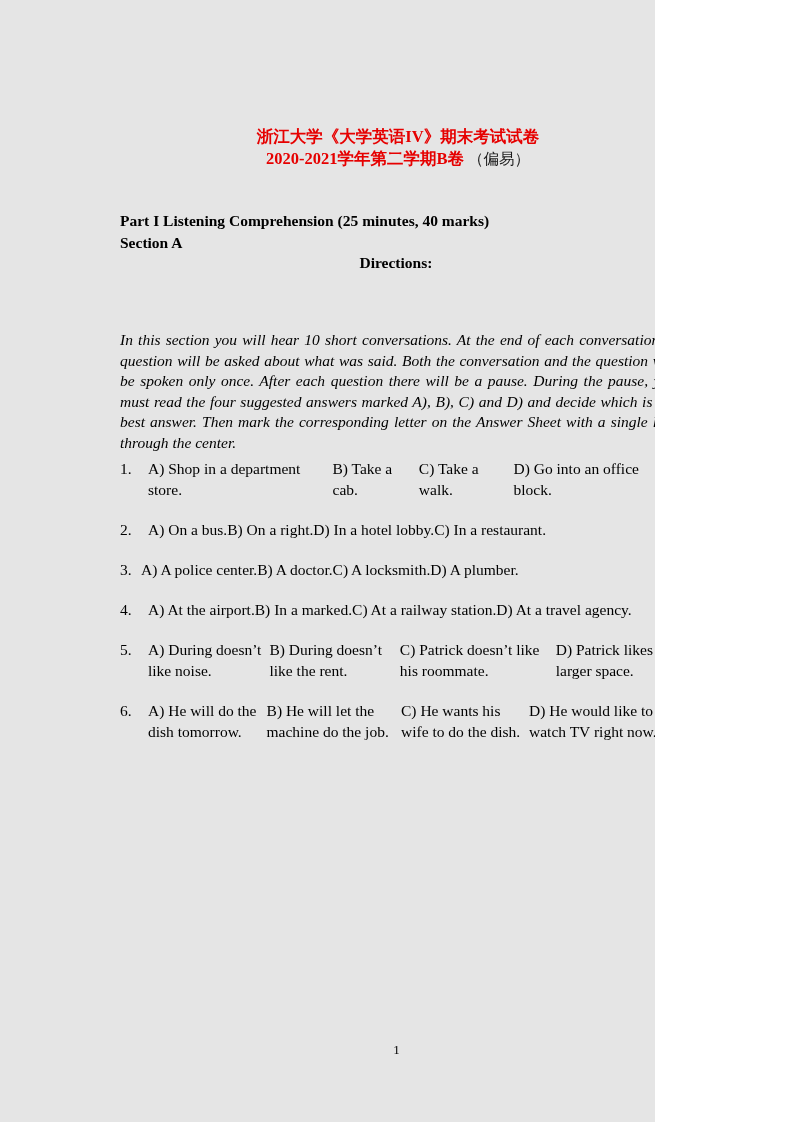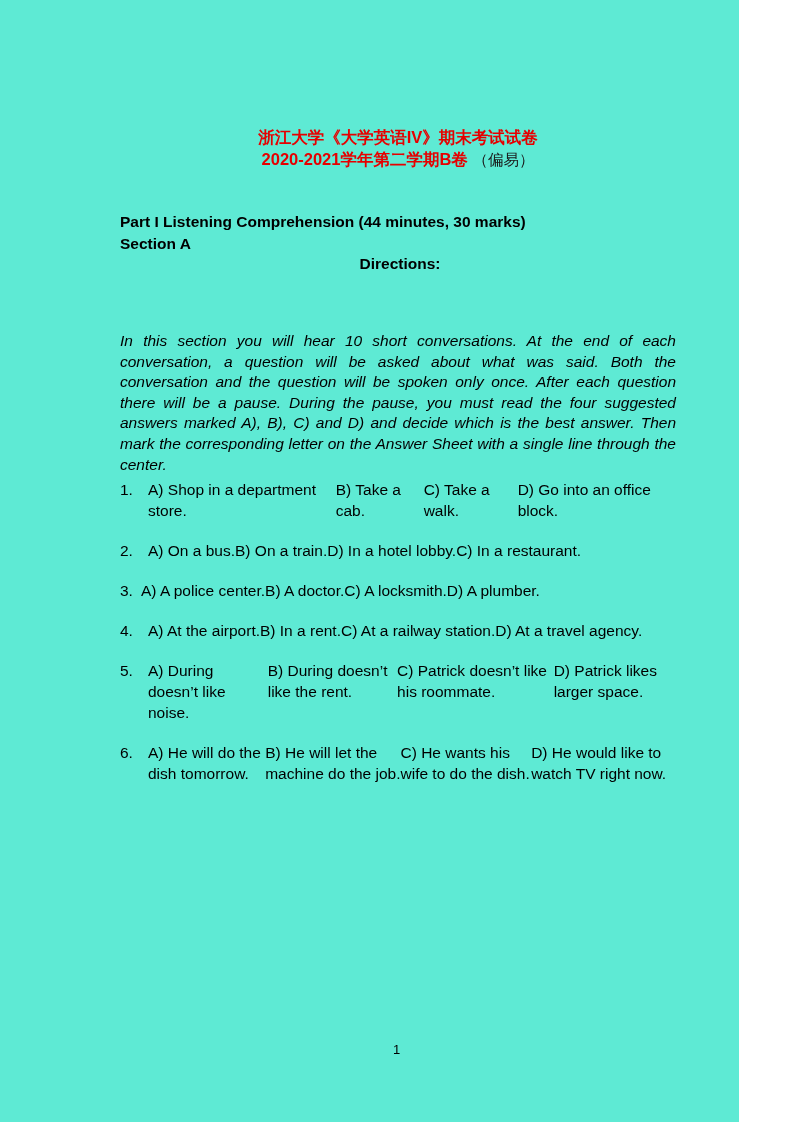--- a/index.html
+++ b/index.html
@@ -2,24 +2,24 @@
 <html><head>
 <meta charset="utf-8">
 <style>
   html, body {
     margin: 0;
     padding: 0;
     background: #ffffff;
   }
   .page {
     position: relative;
-    width: 739px;
+    width: 655px;
     height: 1122px;
-    background: #5eead4;
-    font-family: Liberation Sans, sans-serif;
+    background: #e5e5e5;
+    font-family: Liberation Serif, serif;
     color: #000000;
     overflow: hidden;
   }
   .content {
     position: absolute;
     left: 120px;
     top: 126px;
     width: 556px;
   }
   .title-block {
@@ -105,21 +105,21 @@
   <div class="content">
 
     <div class="title-block">
       <div class="title-line" style="color: rgb(230, 0, 0);">浙江大学《大学英语IV》期末考试试卷</div>
       <div class="title-line">
         <span style="color: rgb(230, 0, 0);">2020-2021学年第二学期B卷</span>
         <span class="title-suffix">（偏易）</span>
       </div>
     </div>
 
-    <div class="part-heading">Part I Listening Comprehension (44 minutes, 30 marks)</div>
+    <div class="part-heading">Part I Listening Comprehension (25 minutes, 40 marks)</div>
 
     <div class="section-heading">Section A</div>
 
     <div class="directions">
       <div class="directions-label">Directions:</div>
       <div class="directions-text">In this section you will hear 10 short conversations. At the end of each conversation, a question will be asked about what was said. Both the conversation and the question will be spoken only once. After each question there will be a pause. During the pause, you must read the four suggested answers marked A), B), C) and D) and decide which is the best answer. Then mark the corresponding letter on the Answer Sheet with a single line through the center.</div>
     </div>
 
     <div class="questions">
 
@@ -130,41 +130,41 @@
           <div class="opt">B) Take a cab.</div>
           <div class="opt">C) Take a walk.</div>
           <div class="opt">D) Go into an office block.</div>
         </div>
       </div>
 
       <div class="question">
         <span class="qnum">2.</span>
         <div class="opts">
           <div class="opt">A) On a bus.</div>
-          <div class="opt">B) On a train.</div>
+          <div class="opt">B) On a right.</div>
           <div class="opt">D) In a hotel lobby.</div>
           <div class="opt">C) In a restaurant.</div>
         </div>
       </div>
 
       <div class="question q-tight">
         <span class="qnum">3.</span>
         <div class="opts">
           <div class="opt">A) A police center.</div>
           <div class="opt">B) A doctor.</div>
           <div class="opt">C) A locksmith.</div>
           <div class="opt">D) A plumber.</div>
         </div>
       </div>
 
       <div class="question">
         <span class="qnum">4.</span>
         <div class="opts">
           <div class="opt">A) At the airport.</div>
-          <div class="opt">B) In a rent.</div>
+          <div class="opt">B) In a marked.</div>
           <div class="opt">C) At a railway station.</div>
           <div class="opt">D) At a travel agency.</div>
         </div>
       </div>
 
       <div class="question">
         <span class="qnum">5.</span>
         <div class="opts">
           <div class="opt">A) During doesn’t like noise.</div>
           <div class="opt">B) During doesn’t like the rent.</div>

